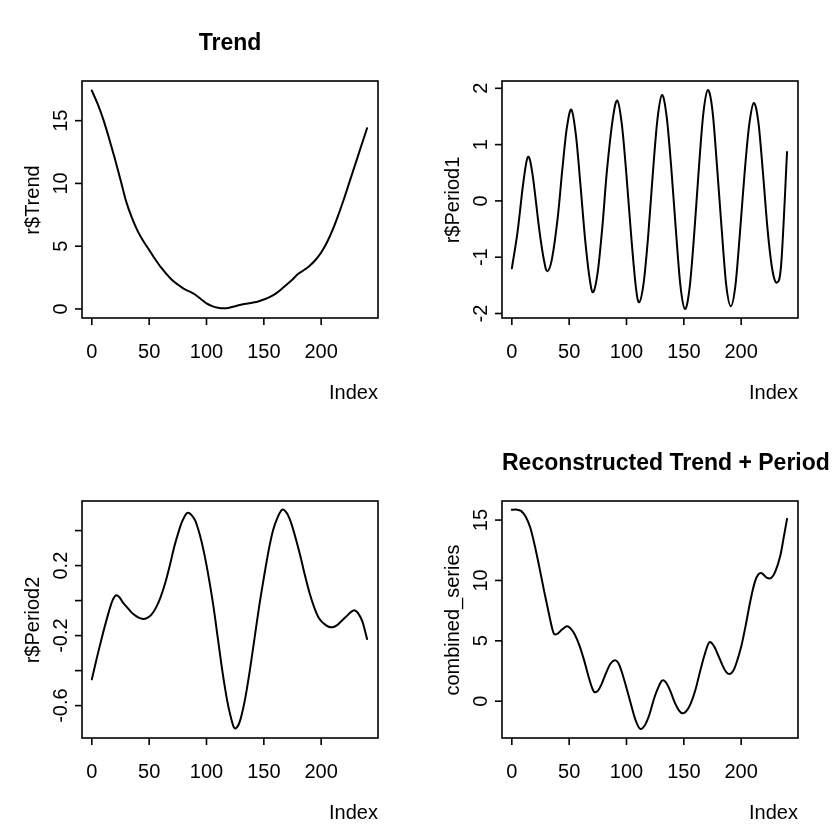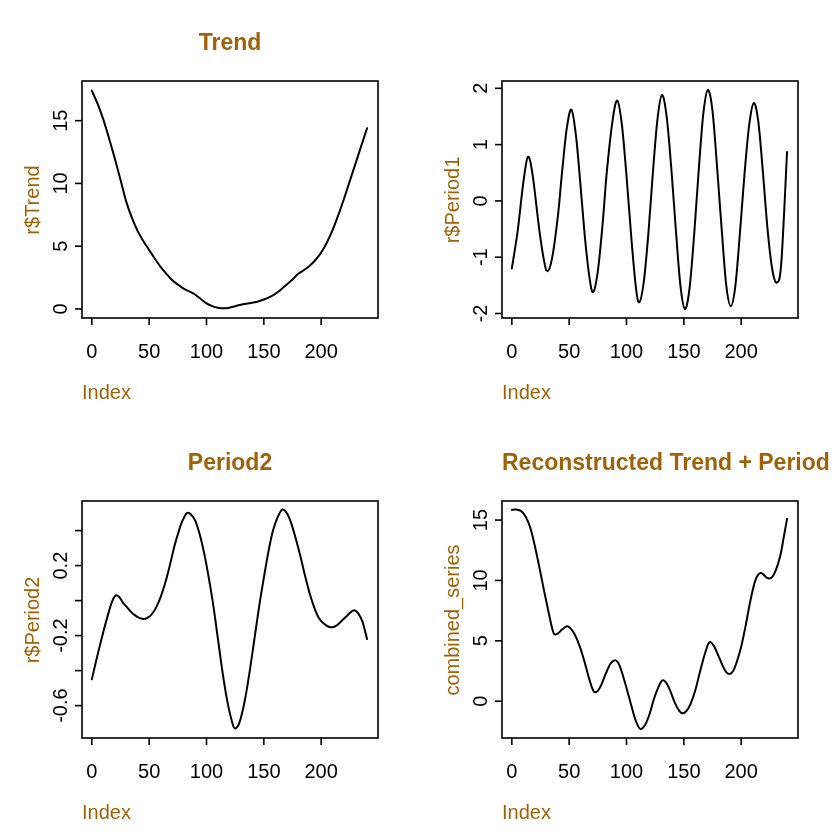--- a/index.html
+++ b/index.html
@@ -1,31 +1,31 @@
 <!DOCTYPE html>
 <html><head>
 <meta charset="utf-8">
 <style>
   html,body{margin:0;padding:0;background:#ffffff;}
   .figure{
     position:relative;width:840px;height:840px;background:#ffffff;
-    font-family:"Liberation Sans","DejaVu Sans",sans-serif;color:#a16207;
+    font-family:"Liberation Sans","DejaVu Sans",sans-serif;color:#000000;
     overflow:hidden;
   }
   .panel{position:absolute;width:420px;height:420px;}
   #p0{left:0;top:0}
   #p1{left:420px;top:0}
   #p2{left:0;top:420px}
   #p3{left:420px;top:420px}
   .title{
     position:absolute;left:82px;top:29px;width:296px;text-align:center;
     font-size:23px;font-weight:bold;line-height:26px;white-space:nowrap;
   }
   .xlab{
-    position:absolute;left:82px;top:381px;width:296px;text-align:left;
+    position:absolute;left:82px;top:381px;width:296px;text-align:right;
     font-size:20px;line-height:22px;
   }
   .ylab{
     position:absolute;left:-86px;top:189px;width:236px;height:22px;
     text-align:center;font-size:20px;line-height:22px;
     transform:rotate(-90deg);white-space:nowrap;
   }
   svg.plot{position:absolute;left:0;top:0;}
 </style>
 </head>
@@ -94,21 +94,20 @@
         <text transform="translate(67 144.6) rotate(-90)" text-anchor="middle" font-size="20" fill="#000000">1</text>
         <line x1="82" y1="88.31828978622329" x2="75" y2="88.31828978622329" stroke="#000000" stroke-width="1.6"></line>
         <text transform="translate(67 88.3) rotate(-90)" text-anchor="middle" font-size="20" fill="#000000">2</text>
         <path d="M91.82 268.46 C92.77 262.36,95.64 246.13,97.55 231.87 C99.46 217.61,101.56 195.37,103.28 182.89 C105.00 170.41,106.34 158.50,107.87 157.00 C109.40 155.50,110.55 161.69,112.46 173.89 C114.37 186.08,117.43 215.83,119.34 230.18 C121.25 244.54,122.59 253.17,123.93 260.02 C125.26 266.87,126.03 271.46,127.37 271.28 C128.70 271.09,130.23 267.80,131.95 258.89 C133.67 249.98,135.97 232.62,137.69 217.80 C139.41 202.97,140.74 184.96,142.27 169.95 C143.80 154.93,145.33 137.76,146.86 127.72 C148.39 117.69,149.92 108.30,151.45 109.71 C152.98 111.12,154.51 123.31,156.03 136.17 C157.56 149.02,159.09 169.48,160.62 186.83 C162.15 204.19,163.68 224.83,165.21 240.31 C166.74 255.79,168.46 271.09,169.80 279.72 C171.13 288.35,171.90 293.51,173.24 292.10 C174.57 290.70,176.29 282.25,177.82 271.28 C179.35 260.30,180.88 243.13,182.41 226.24 C183.94 209.35,185.28 187.77,187.00 169.95 C188.72 152.12,191.01 130.82,192.73 119.28 C194.45 107.74,195.79 99.76,197.32 100.70 C198.85 101.64,200.38 112.43,201.90 124.91 C203.43 137.39,204.96 157.28,206.49 175.57 C208.02 193.87,209.55 216.39,211.08 234.68 C212.61 252.98,214.33 274.09,215.67 285.35 C217.00 296.61,217.77 302.71,219.11 302.24 C220.44 301.77,222.16 293.79,223.69 282.53 C225.22 271.28,226.75 252.98,228.28 234.68 C229.81 216.39,231.34 191.99,232.87 172.76 C234.40 153.53,235.92 132.23,237.45 119.28 C238.98 106.33,240.51 95.54,242.04 95.07 C243.57 94.60,245.10 104.46,246.63 116.47 C248.16 128.48,249.69 148.37,251.21 167.13 C252.74 185.90,254.27 209.35,255.80 229.05 C257.33 248.76,258.86 272.03,260.39 285.35 C261.92 298.67,263.45 308.52,264.98 308.99 C266.50 309.46,268.03 300.55,269.56 288.16 C271.09 275.78,272.62 254.39,274.15 234.68 C275.68 214.98,277.21 190.12,278.74 169.95 C280.27 149.77,281.80 126.97,283.32 113.65 C284.85 100.33,286.38 90.48,287.91 90.01 C289.44 89.54,290.97 97.98,292.50 110.84 C294.03 123.69,295.56 147.43,297.09 167.13 C298.61 186.83,300.14 209.35,301.67 229.05 C303.20 248.76,304.73 272.50,306.26 285.35 C307.79 298.20,309.32 306.18,310.85 306.18 C312.38 306.18,313.90 297.73,315.43 285.35 C316.96 272.96,318.49 250.63,320.02 231.87 C321.55 213.10,323.08 190.59,324.61 172.76 C326.14 154.93,327.67 136.54,329.19 124.91 C330.72 113.28,332.25 103.42,333.78 102.95 C335.31 102.49,336.84 110.46,338.37 122.10 C339.90 133.73,341.43 154.93,342.96 172.76 C344.48 190.59,346.01 213.10,347.54 229.05 C349.07 245.00,350.60 259.55,352.13 268.46 C353.66 277.37,355.19 283.47,356.72 282.53 C358.25 281.60,359.58 284.60,361.30 262.83 C363.02 241.06,366.08 170.41,367.04 151.93" fill="none" stroke="#000000" stroke-width="2" stroke-linecap="round" stroke-linejoin="round" clip-path="url(#clip-period1)"></path>
         <rect x="82" y="81" width="296" height="237" fill="none" stroke="#000000" stroke-width="1.6"></rect>
       </svg>
     <div class="xlab">Index</div>
   </section>
 
   <section class="panel" id="p2">
-    <div class="title">Period2</div>
     <div class="ylab">r$Period2</div>
     <svg class="plot" width="420" height="420">
         <defs>
           <clipPath id="clip-period2">
             <rect x="81" y="80" width="298" height="239"></rect>
           </clipPath>
         </defs>
         <line x1="91.81620951495428" y1="318" x2="91.81620951495428" y2="325" stroke="#000000" stroke-width="1.6"></line>
         <text x="91.81620951495428" y="358" text-anchor="middle" font-size="20" fill="#000000">0</text>
         <line x1="149.15388191538818" y1="318" x2="149.15388191538818" y2="325" stroke="#000000" stroke-width="1.6"></line>

